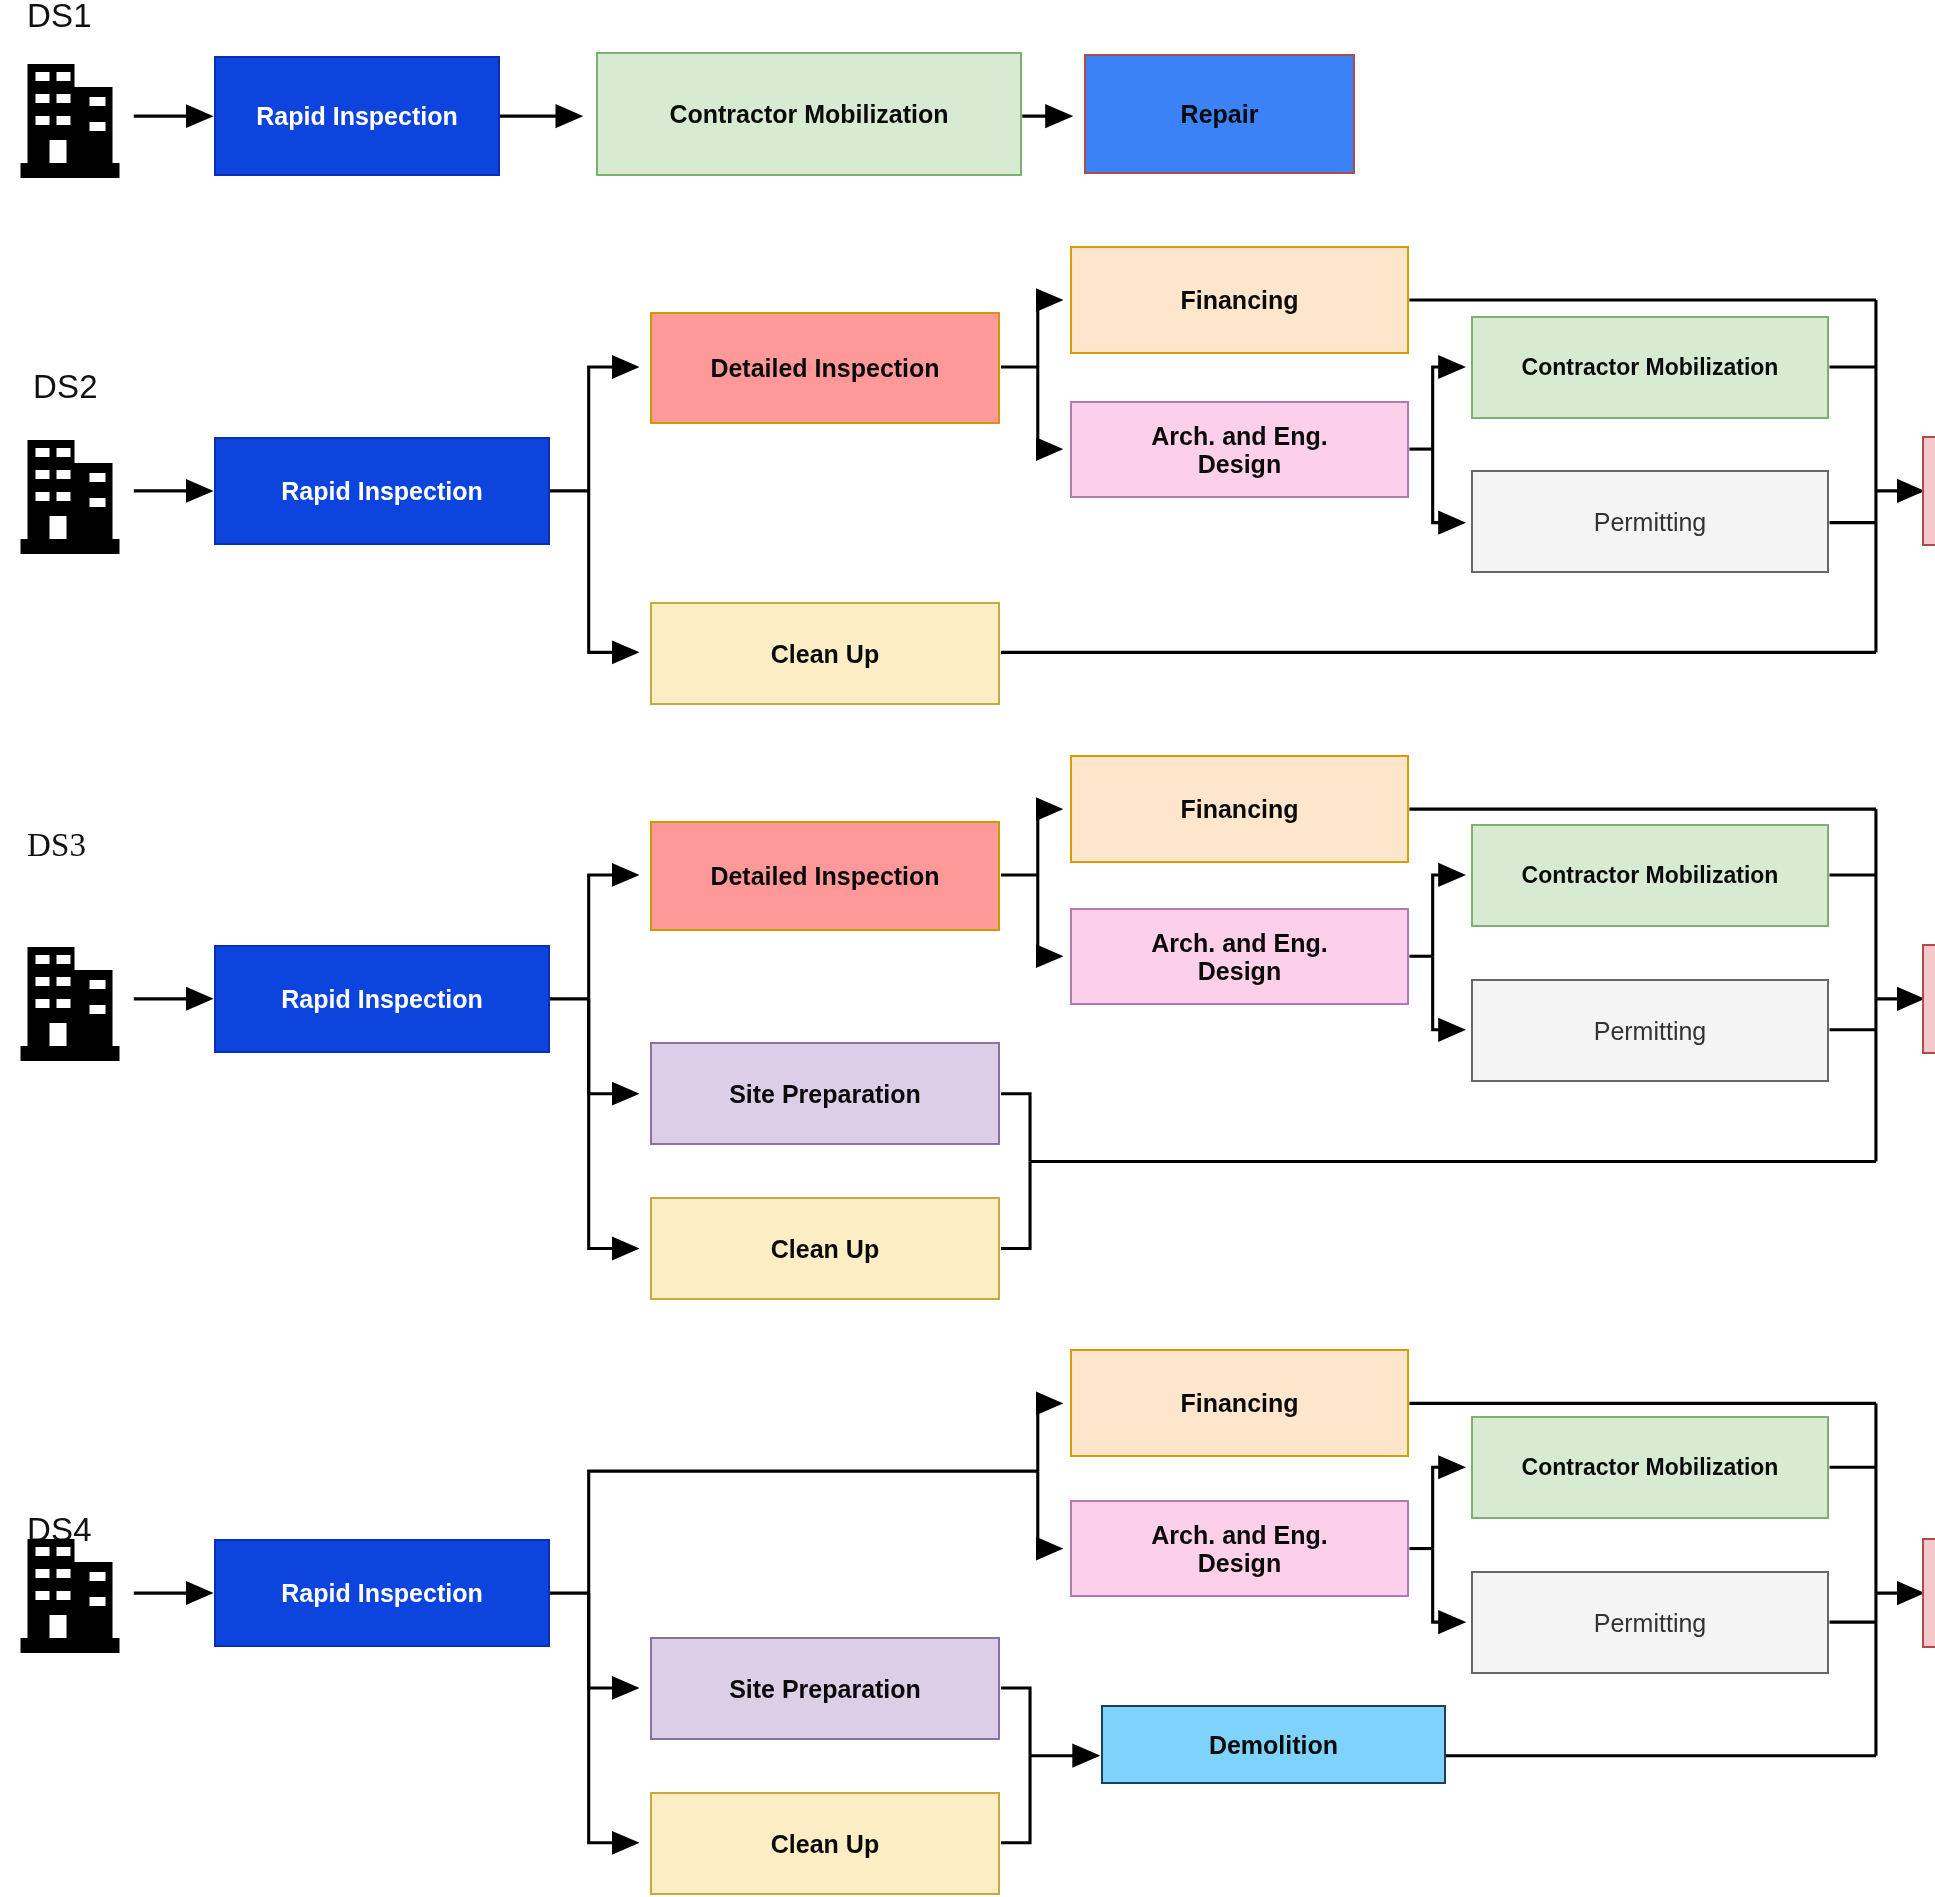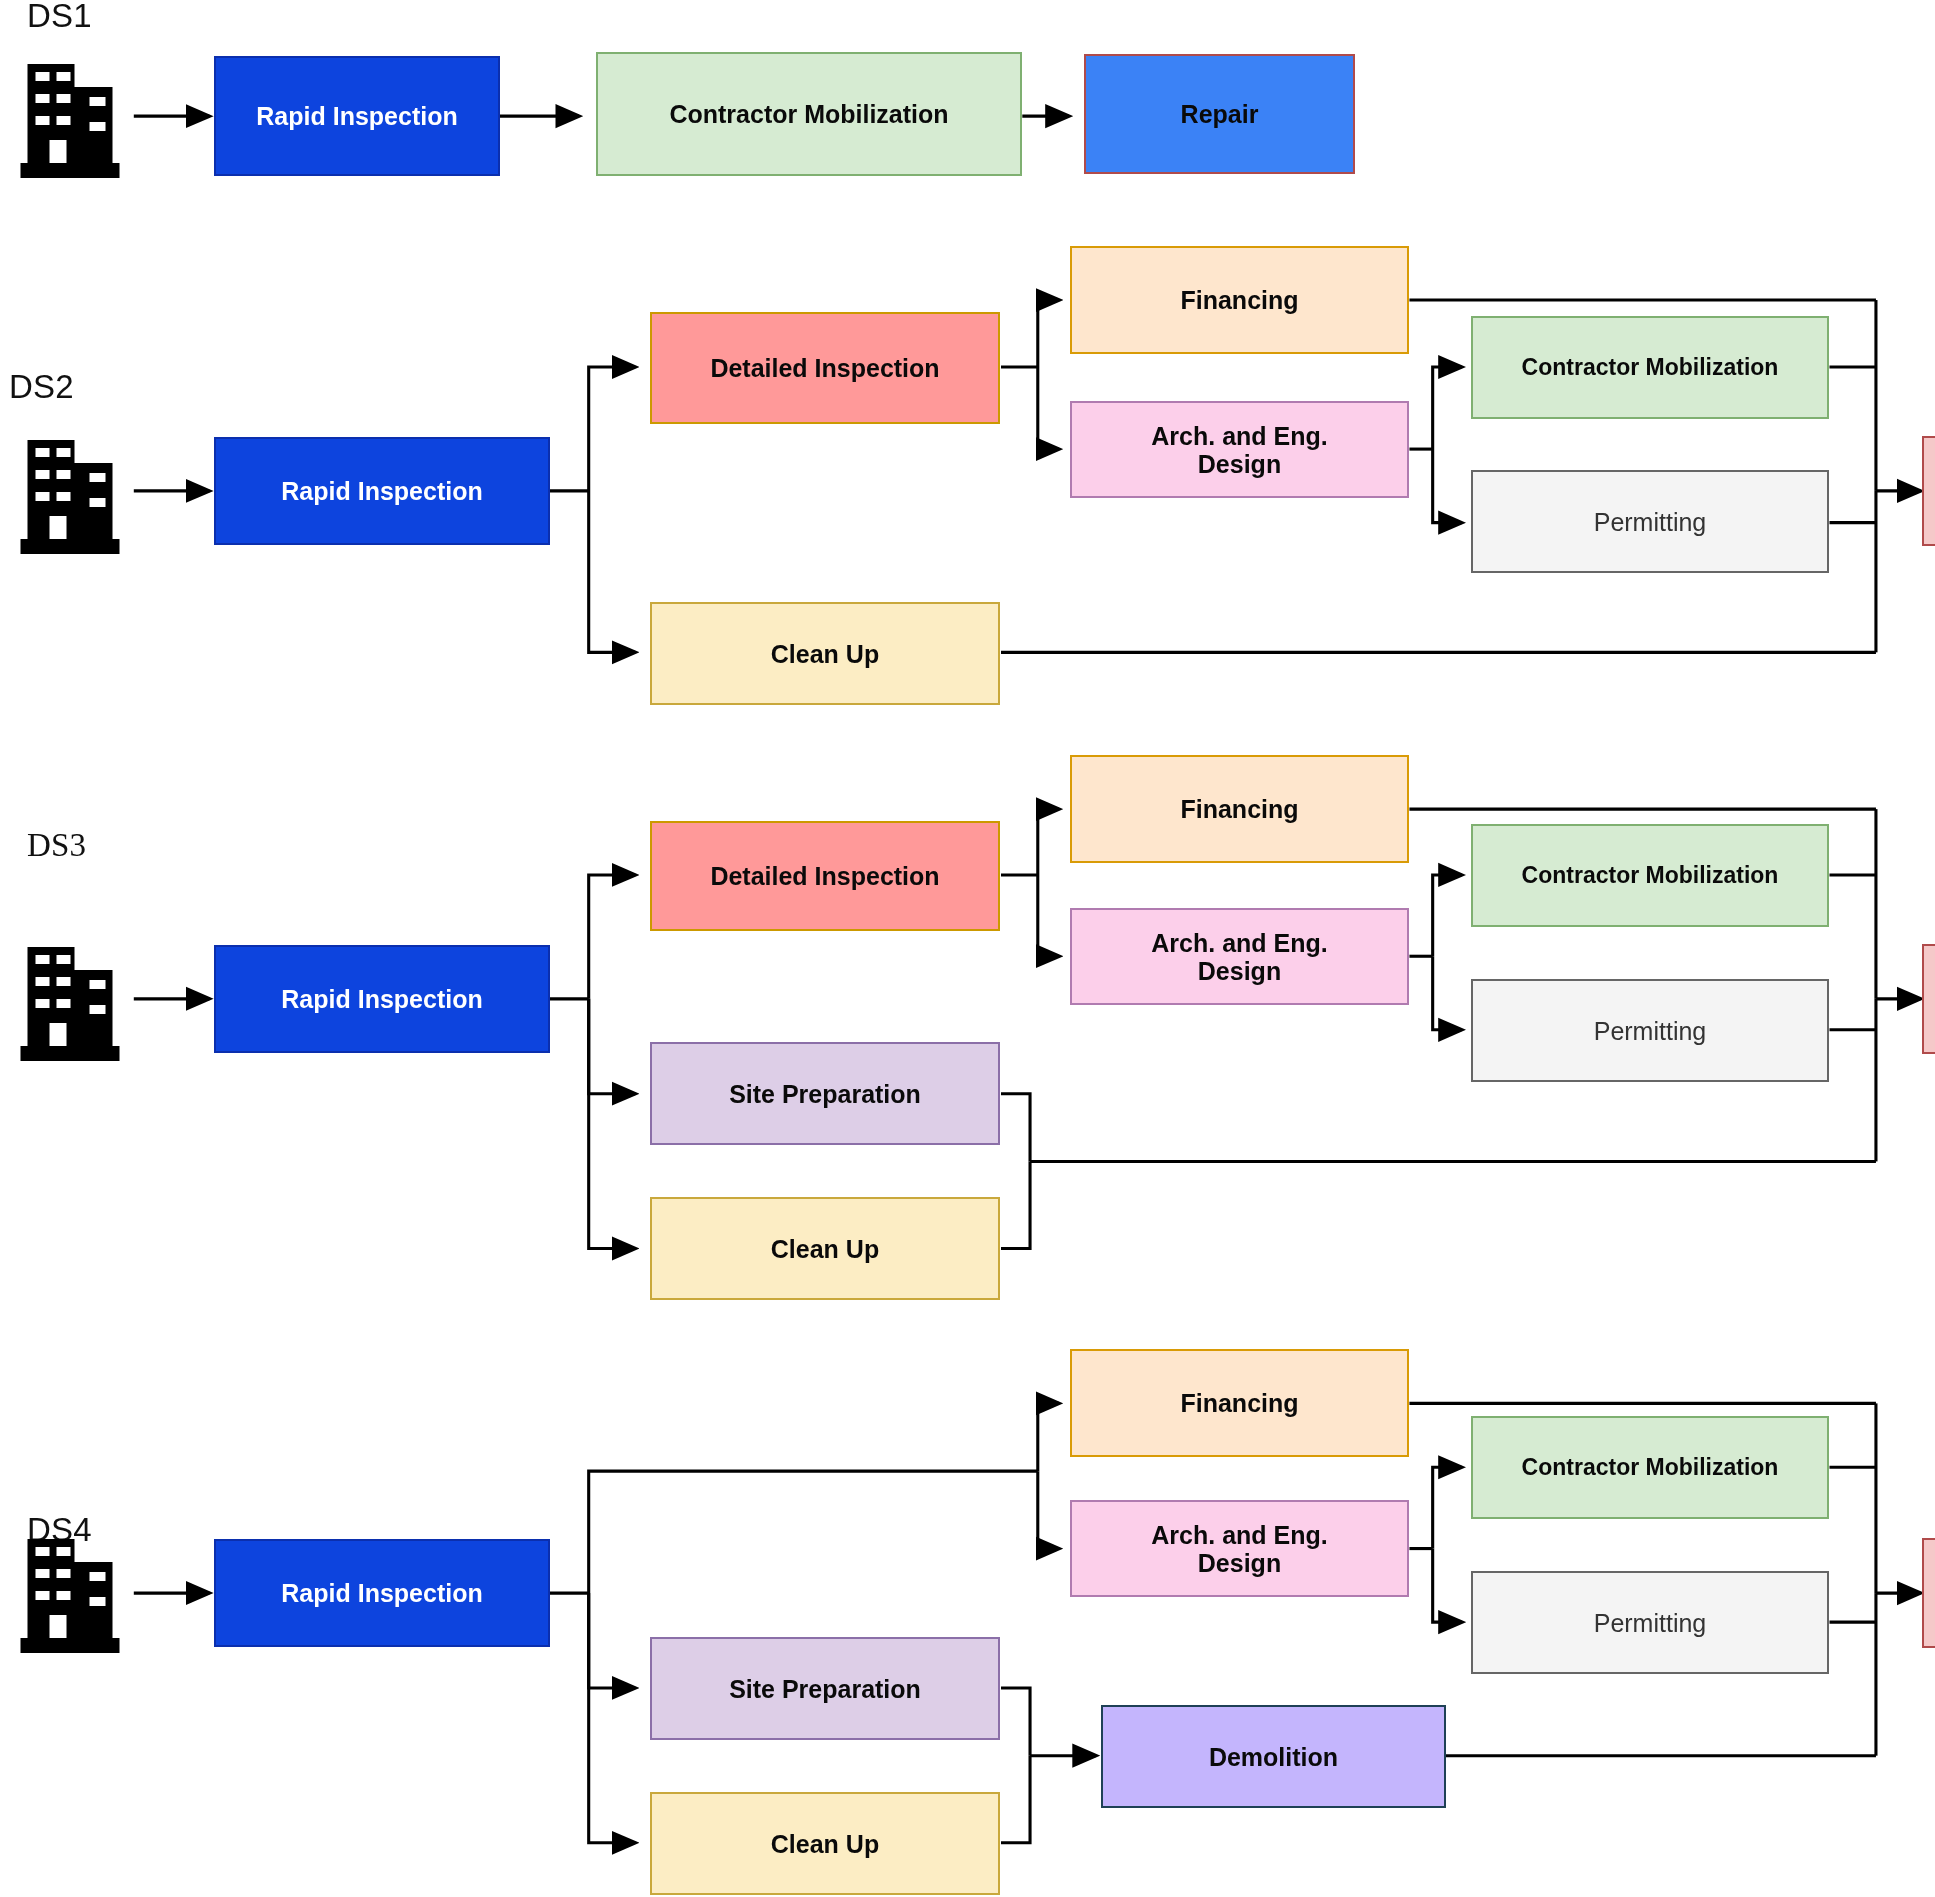--- a/index.html
+++ b/index.html
@@ -141,21 +141,21 @@
       <path d="M2585,4760 L2660,4760 L2660,4535"></path>
       <path d="M2660,4535 L2830,4535" marker-end="url(#arrowhead)"></path>
 
       <path d="M3730,4535 L4845,4535"></path>
       <path d="M4845,4535 L4845,4115"></path>
       <path d="M4845,4115 L4960,4115" marker-end="url(#arrowhead)"></path>
     </g>
   </svg>
 
   <div class="ds-label" style="left:27px; top:-3.1px;">DS1</div>
-  <div class="ds-label" style="left:9px; top:368px;">DS2</div>
+  <div class="ds-label" style="left:33px; top:368px;">DS2</div>
   <div class="ds-label" style="left:27px; top:827px;font-family:Liberation Serif, serif;">DS3</div>
   <div class="ds-label" style="left:27px; top:1467px;margin-top:44px;">DS4</div>
 
   <svg class="bldg" style="left:18.6px; top:50px;" width="101" height="128" viewBox="0 0 100 128">
     <g fill="#000000">
       <path d="M8,14 h47 v23 h38 v76 h7 v15 h-99 v-15 h7 z"></path>
     </g>
     <g fill="#ffffff">
       <rect x="16" y="22" width="14" height="9"></rect>
       <rect x="37" y="22" width="14" height="9"></rect>
@@ -276,18 +276,18 @@
   </div>
 
   <div class="node" style="left:1471px; top:1416px; width:358px; height:103px; background:#D6EBD2; border-color:#7FB071; font-size:23px;">Contractor Mobilization</div>
 
   <div class="node" style="left:1471px; top:1571px; width:358px; height:103px; background:#F4F4F4; border-color:#666666; color:#333333; font-weight:normal;">Permitting</div>
 
   <div class="node" style="left:650px; top:1637px; width:350px; height:103px; background:#DDCEE7; border-color:#8B6FA8;">Site Preparation</div>
 
   <div class="node" style="left:650px; top:1792px; width:350px; height:103px; background:#FCEDC4; border-color:#C9A83C;">Clean Up</div>
 
-  <div class="node" style="left:1101px; top:1705px; width:345px; height:103px; background:#c4b5fd; border-color:#1F4156;">Demolition</div>
+  <div class="node" style="left:1101px; top:1705px; width:345px; height:79px; background:#7dd3fc; border-color:#1F4156;">Demolition</div>
 
   <div class="node" style="left:1922px; top:1538px; width:278px; height:110px; background:#F5C9C9; border-color:#B04B4B;">Replacement</div>
 
 </div>
 
 
 </body></html>

